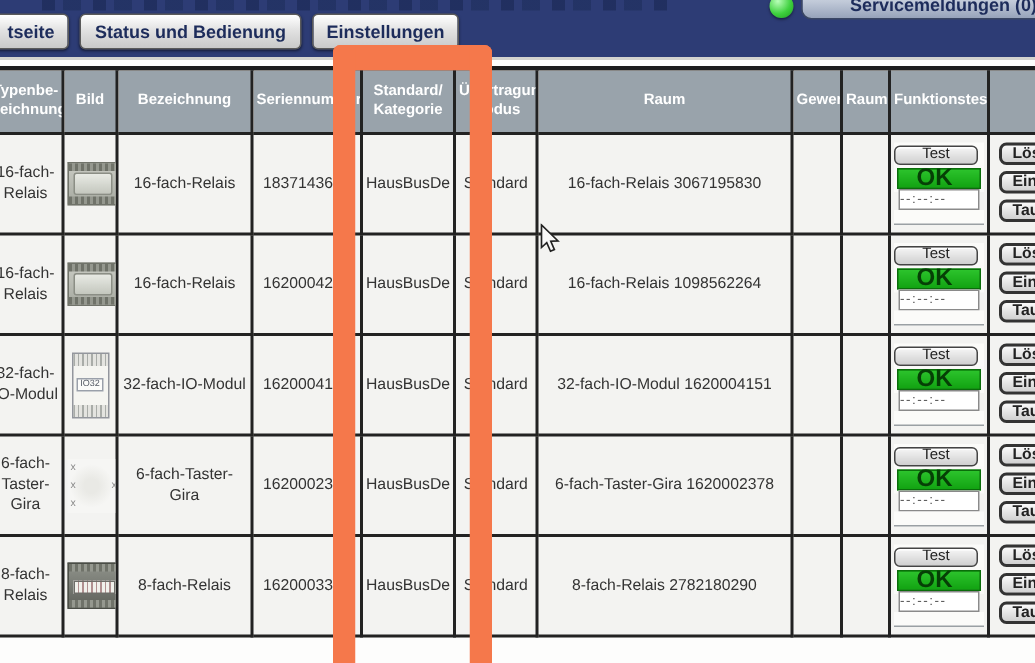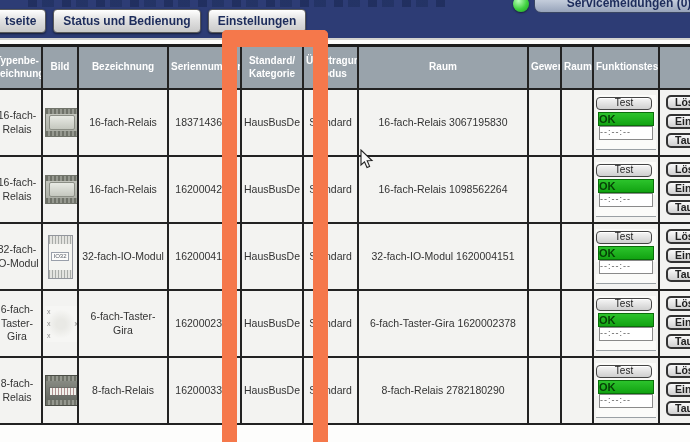--- a/index.html
+++ b/index.html
@@ -32,21 +32,21 @@
        text-align:center;vertical-align:middle;height:41px;padding:0 2px;line-height:1.25;}
   table.devices td{font-size:10.5px;color:#333;text-align:center;vertical-align:middle;
        height:65px;padding:0 2px;background:#f3f3f1;line-height:1.3;}
   td.cell-ft, td.cell-actions{vertical-align:top;padding:0;}
 
   
   .ft{width:100%;}
   .ft-row{border-bottom:1px solid #9aa0a4;display:flex;align-items:center;justify-content:flex-start;}
   .ft-row.r1{height:16px;background:#fbfbf9;}
   .ft-row.ok{height:12px;background:linear-gradient(#2cc32c,#12a312);margin:0 2px;
-       border:1px solid #0a6d0a;box-shadow:0 0 0 2px #fafaf8;font-weight:bold;font-size:11px;color:#063f06;}
+       border:1px solid #0a6d0a;box-shadow:0 0 0 2px #fafaf8;font-weight:bold;font-size:16px;color:#063f06;padding-left:12px;}
   .ft-row.time{height:12px;background:#ffffff;margin:0 3px;border:1px solid #8a8a8a;
        font-size:9px;color:#555;letter-spacing:1px;}
   .ft-row.empty{height:9px;background:#fbfbf9;}
   .test-btn{width:56px;height:13px;font-size:10px;color:#222;line-height:10px;
        background:linear-gradient(#f6f6f6,#cfcfcf);border:1px solid #444;border-radius:4px;
        box-shadow:inset 0 1px 0 #fff;cursor:pointer;padding:0;}
 
   
   .acts{padding:1px 0 0 4px;display:flex;flex-direction:column;align-items:flex-start;}
   .act{width:70px;height:15px;margin-bottom:4px;font-weight:bold;font-size:10.5px;color:#222;

